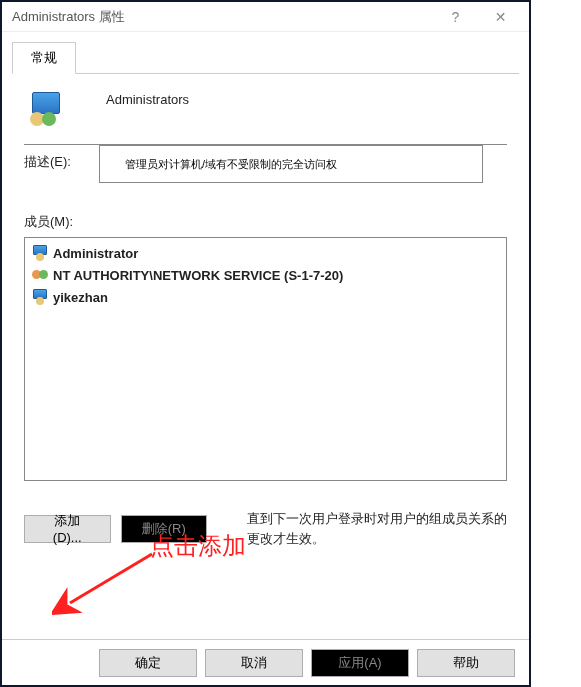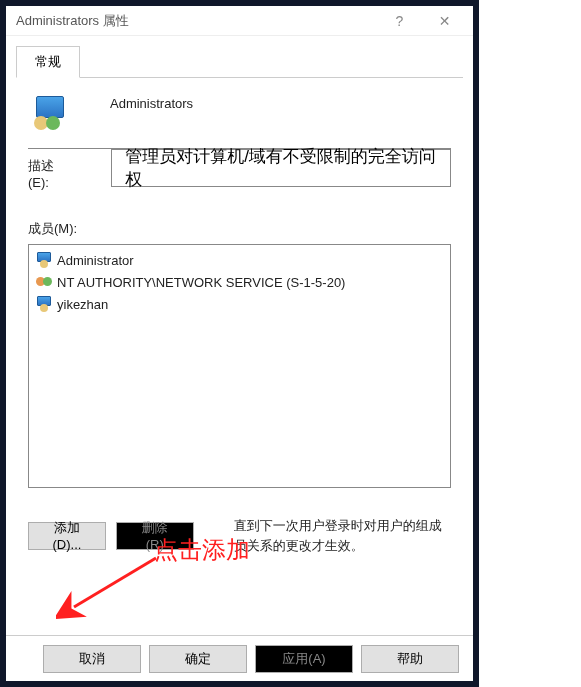--- a/index.html
+++ b/index.html
@@ -5,23 +5,23 @@
     * { margin: 0; padding: 0; box-sizing: border-box; }
     body {
       font-family: "Microsoft YaHei", "Segoe UI", Tahoma, sans-serif;
       font-size: 12px;
       background: #fff;
       width: 581px;
       height: 687px;
       position: relative;
     }
     .window {
-      width: 479px;
+      width: 531px;
       height: 687px;
-      border: 6px solid #0f172a;
+      border: 2px solid #0f172a;
       background: #fff;
     }
     .titlebar {
       height: 30px;
       display: flex;
       align-items: center;
       padding: 0 6px 0 10px;
       border-bottom: 1px solid #eee;
     }
     .titlebar .title {
@@ -89,48 +89,49 @@
     .group-icon .head1 { left: 2px; bottom: 2px; background: #e8c878; }
     .group-icon .head2 { left: 14px; bottom: 2px; background: #6cb85c; }
 
     .group-name {
       font-size: 13px;
       color: #222;
     }
     .desc-row {
       display: flex;
       align-items: flex-start;
-      gap: 42px;
+      gap: 28px;
       margin-bottom: 30px;
     }
     .desc-label {
       font-size: 13px;
       color: #222;
       padding-top: 8px;
     }
     .desc-box {
       border: 1px solid #888;
-      padding: 8px 13px;
+      padding: 8px 25px;
       width: 384px;
       height: 38px;
-      font-size: 17px;
+      font-size: 11px;
       display: flex;
       align-items: center;
     }
     .members-label {
       font-size: 13px;
       color: #222;
       margin-bottom: 6px;
     }
     .members-list {
       border: 1px solid #888;
       width: 100%;
       height: 244px;
       padding: 4px;
       overflow: auto;
+      font-weight: bold;
     }
     .member-item {
       display: flex;
       align-items: center;
       gap: 4px;
       padding: 2px 2px;
       font-size: 13px;
       color: #222;
       cursor: default;
     }
@@ -253,21 +254,21 @@
               <div class="screen"></div>
               <div class="head"></div>
             </div>
             <span>Administrator</span>
           </div>
           <div class="member-item">
             <div class="mi-icon twohead">
               <div class="h1"></div>
               <div class="h2"></div>
             </div>
-            <span>NT AUTHORITY\NETWORK SERVICE (S-1-5-20)</span>
+            <span>NT AUTHORITY\NETWORK SERVICE (S-1-7-20)</span>
           </div>
           <div class="member-item">
             <div class="mi-icon user">
               <div class="screen"></div>
               <div class="head"></div>
             </div>
             <span>yikezhan</span>
           </div>
         </div>
 
@@ -285,18 +286,18 @@
         <marker id="ah" markerWidth="12" markerHeight="12" refX="2" refY="5" orient="auto">
           <path d="M0,0 L10,5 L0,10 L3,5 Z" fill="#ff2020"></path>
         </marker>
       </defs>
       <path d="M 100 6 L 18 55" stroke="#ff2020" stroke-width="3" fill="none" marker-end="url(#ah)"></path>
     </svg>
 
   </div>
 
   <div class="bottom-bar">
+    <button class="btn">确定</button>
     <button class="btn">取消</button>
-    <button class="btn">确定</button>
     <button class="btn disabled">应用(A)</button>
     <button class="btn">帮助</button>
   </div>
 </div>
 
 </body></html>

